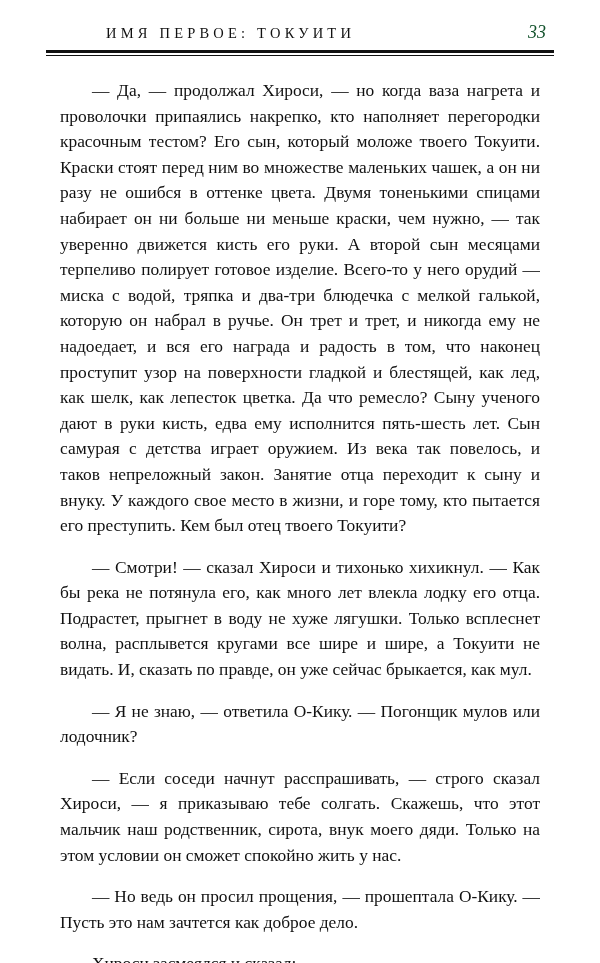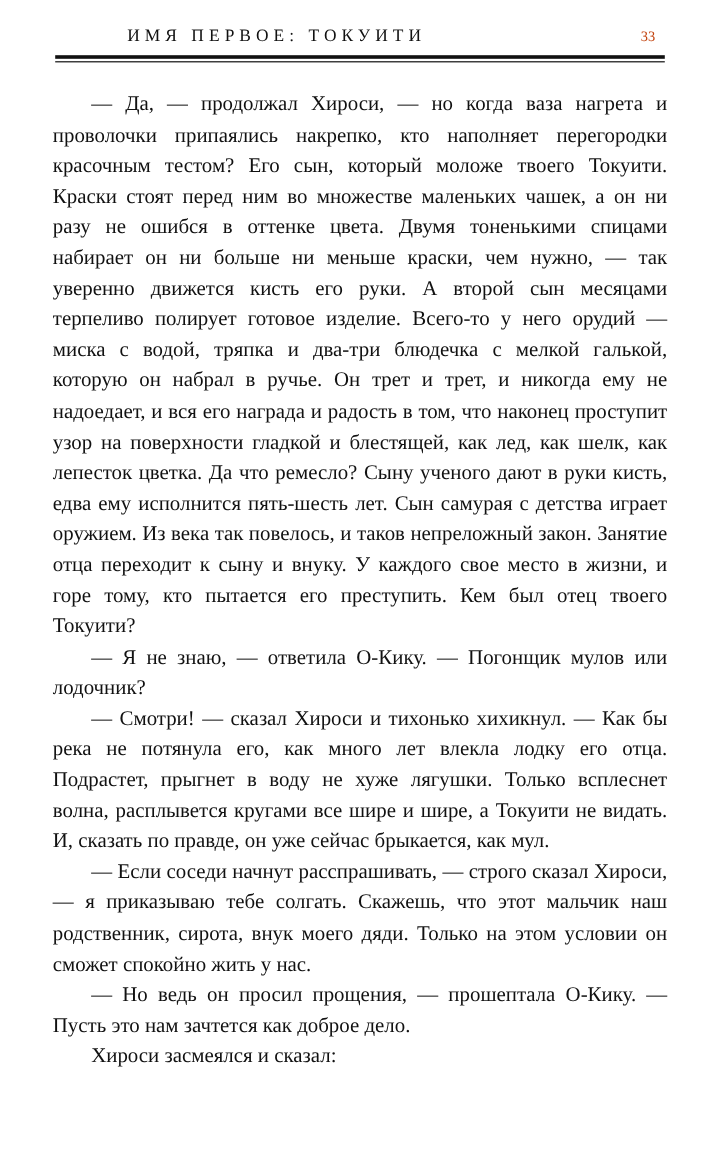--- a/index.html
+++ b/index.html
@@ -30,24 +30,25 @@
   }
   .running-title {
     font-size: 14.5px;
     letter-spacing: 4.2px;
     font-variant: small-caps;
     text-transform: uppercase;
     white-space: nowrap;
     color: #111;
   }
   .folio {
-    font-size: 12px;
-    color: #c2410c;
+    font-size: 18px;
+    color: #14532d;
     letter-spacing: 0px;
     padding-right: 2px;
+    font-style: italic;
   }
   .rule-group {
     margin-top: 7px;
     padding: 0 2px;
   }
   .rule-thick {
     height: 3px;
     background: #111;
     width: 100%;
   }
@@ -60,42 +61,42 @@
   .body-text {
     margin-top: 22px;
     font-size: 17.4px;
     line-height: 25.6px;
     text-align: justify;
     text-justify: inter-word;
     hyphens: manual;
     color: #111;
   }
   .body-text p {
-    margin: 0;
+    margin: 16px;
     text-indent: 32px;
   }
 </style>
 </head>
 <body>
 
 <div class="page">
 
   <div class="header">
     <div class="running-title">Имя первое: Токуити</div>
     <div class="folio">33</div>
   </div>
 
   <div class="rule-group">
     <div class="rule-thick"></div>
     <div class="rule-thin"></div>
   </div>
 
   <div class="body-text">
     <p>— Да, — продолжал Хироси, — но когда ваза нагрета и проволочки припаялись накрепко, кто наполняет перегородки красочным тестом? Его сын, который моложе твоего Токуити. Краски стоят перед ним во множестве маленьких чашек, а он ни разу не ошибся в оттенке цвета. Двумя тоненькими спицами набирает он ни больше ни меньше краски, чем нужно, — так уверенно движется кисть его руки. А второй сын месяцами терпеливо полирует готовое изделие. Всего-то у него орудий — миска с водой, тряпка и два-три блюдечка с мелкой галькой, которую он набрал в ручье. Он трет и трет, и никогда ему не надоедает, и вся его награда и радость в том, что наконец проступит узор на поверхности гладкой и блестящей, как лед, как шелк, как лепесток цветка. Да что ремесло? Сыну ученого дают в руки кисть, едва ему исполнится пять-шесть лет. Сын самурая с детства играет оружием. Из века так повелось, и таков непреложный закон. Занятие отца переходит к сыну и внуку. У каждого свое место в жизни, и горе тому, кто пытается его преступить. Кем был отец твоего Токуити?</p>
+    <p>— Смотри! — сказал Хироси и тихонько хихикнул. — Как бы река не потянула его, как много лет влекла лодку его отца. Подрастет, прыгнет в воду не хуже лягушки. Только всплеснет волна, расплывется кругами все шире и шире, а Токуити не видать. И, сказать по правде, он уже сейчас брыкается, как мул.</p>
     <p>— Я не знаю, — ответила О-Кику. — Погонщик мулов или лодочник?</p>
-    <p>— Смотри! — сказал Хироси и тихонько хихикнул. — Как бы река не потянула его, как много лет влекла лодку его отца. Подрастет, прыгнет в воду не хуже лягушки. Только всплеснет волна, расплывется кругами все шире и шире, а Токуити не видать. И, сказать по правде, он уже сейчас брыкается, как мул.</p>
     <p>— Если соседи начнут расспрашивать, — строго сказал Хироси, — я приказываю тебе солгать. Скажешь, что этот мальчик наш родственник, сирота, внук моего дяди. Только на этом условии он сможет спокойно жить у нас.</p>
     <p>— Но ведь он просил прощения, — прошептала О-Кику. — Пусть это нам зачтется как доброе дело.</p>
     <p>Хироси засмеялся и сказал:</p>
 
   </div>
 
 </div>
 
 </body></html>

